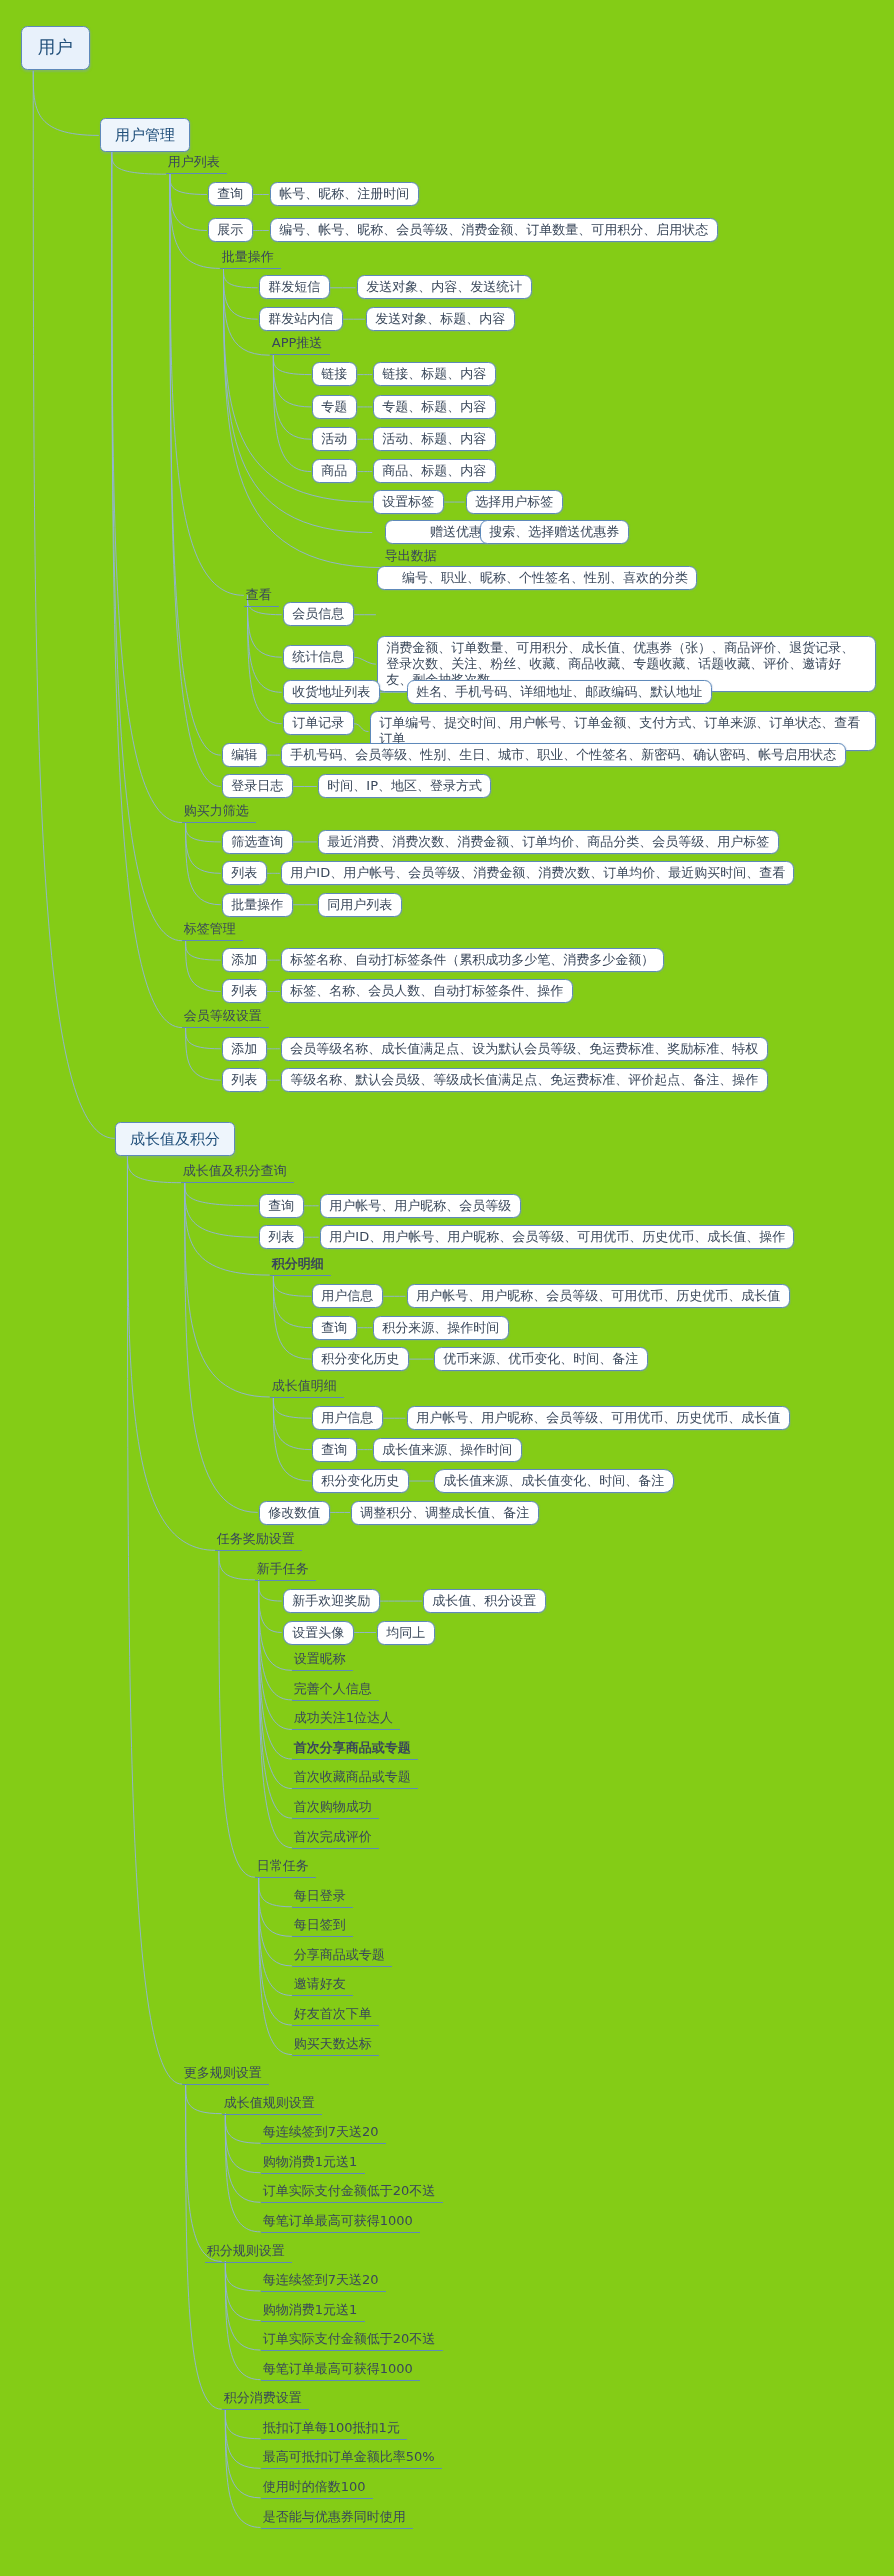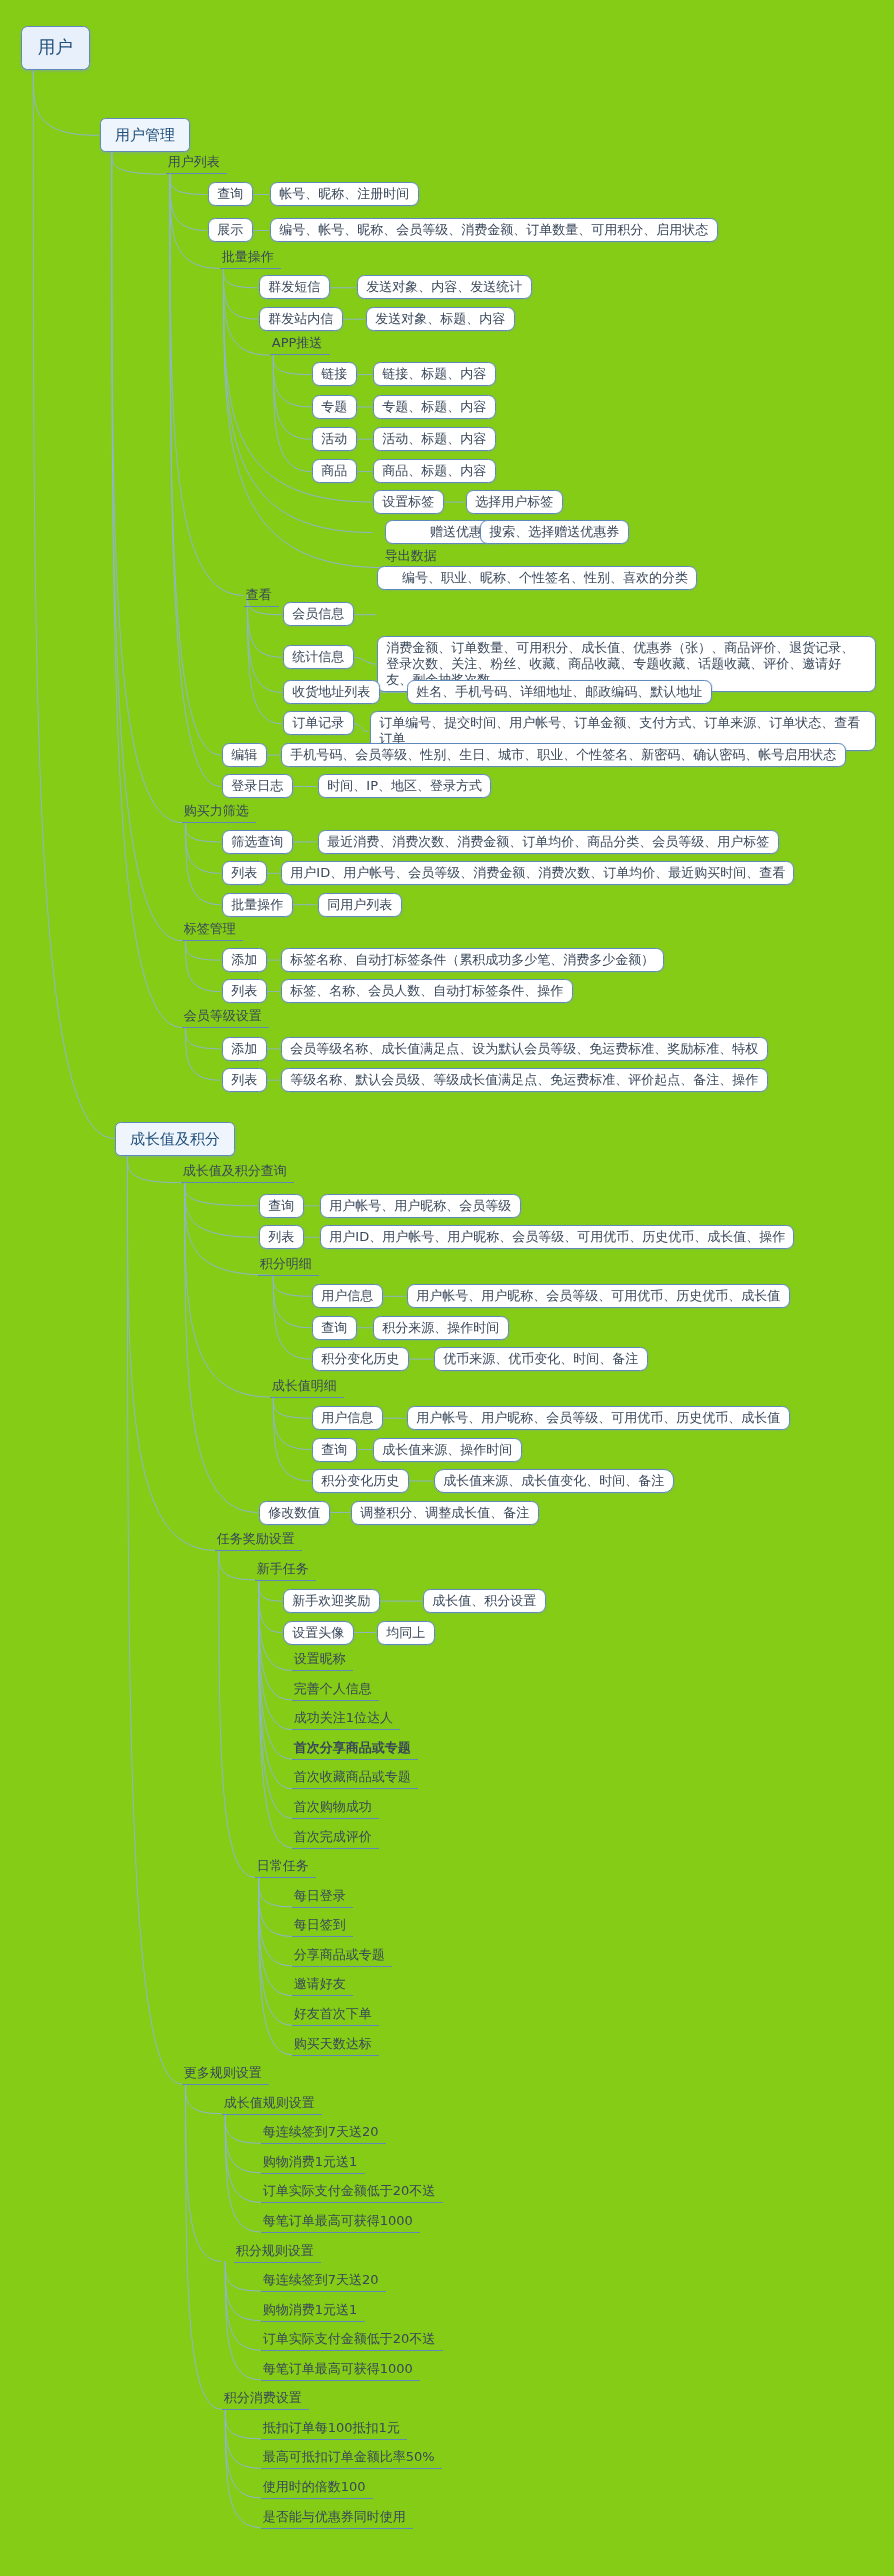--- a/index.html
+++ b/index.html
@@ -216,21 +216,21 @@
     <div class="node topic" style="left: 222px; top: 1037px;">添加</div>
     <div class="node leaf" style="left: 281px; top: 1037px;">会员等级名称、成长值满足点、设为默认会员等级、免运费标准、奖励标准、特权</div>
     <div class="node topic" style="left: 222px; top: 1068px;">列表</div>
     <div class="node leaf" style="left: 281px; top: 1068px;">等级名称、默认会员级、等级成长值满足点、免运费标准、评价起点、备注、操作</div>
     <div class="node l1" style="left: 115px; top: 1122px;">成长值及积分</div>
     <div class="node line" style="left: 181px; top: 1162px;">成长值及积分查询</div>
     <div class="node topic" style="left: 259px; top: 1194px;">查询</div>
     <div class="node leaf" style="left: 320px; top: 1194px;">用户帐号、用户昵称、会员等级</div>
     <div class="node topic" style="left: 259px; top: 1225px;">列表</div>
     <div class="node leaf" style="left: 320px; top: 1225px;">用户ID、用户帐号、用户昵称、会员等级、可用优币、历史优币、成长值、操作</div>
-    <div class="node line" style="left: 258px; top: 1255px;">积分明细</div>
+    <div class="node line" style="left: 270px; top: 1255px; font-weight: bold;">积分明细</div>
     <div class="node topic" style="left: 312px; top: 1284px;">用户信息</div>
     <div class="node leaf" style="left: 407px; top: 1284px;">用户帐号、用户昵称、会员等级、可用优币、历史优币、成长值</div>
     <div class="node topic" style="left: 312px; top: 1316px;">查询</div>
     <div class="node leaf" style="left: 373px; top: 1316px;">积分来源、操作时间</div>
     <div class="node topic" style="left: 312px; top: 1347px;">积分变化历史</div>
     <div class="node leaf" style="left: 434px; top: 1347px;">优币来源、优币变化、时间、备注</div>
     <div class="node line" style="left: 270px; top: 1377px;">成长值明细</div>
     <div class="node topic" style="left: 312px; top: 1406px;">用户信息</div>
     <div class="node leaf" style="left: 407px; top: 1406px;">用户帐号、用户昵称、会员等级、可用优币、历史优币、成长值</div>
     <div class="node topic" style="left: 312px; top: 1438px;">查询</div>
@@ -258,21 +258,21 @@
     <div class="node line" style="left: 292px; top: 1946px;">分享商品或专题</div>
     <div class="node line" style="left: 292px; top: 1975px;">邀请好友</div>
     <div class="node line" style="left: 292px; top: 2005px;">好友首次下单</div>
     <div class="node line" style="left: 292px; top: 2035px;">购买天数达标</div>
     <div class="node line" style="left: 182px; top: 2064px;">更多规则设置</div>
     <div class="node line" style="left: 222px; top: 2094px;">成长值规则设置</div>
     <div class="node line" style="left: 261px; top: 2123px;">每连续签到7天送20</div>
     <div class="node line" style="left: 261px; top: 2153px;">购物消费1元送1</div>
     <div class="node line" style="left: 261px; top: 2182px;">订单实际支付金额低于20不送</div>
     <div class="node line" style="left: 261px; top: 2212px;">每笔订单最高可获得1000</div>
-    <div class="node line" style="left: 234px; top: 2242px;">积分规则设置</div>
+    <div class="node line" style="left: 205px; top: 2242px;">积分规则设置</div>
     <div class="node line" style="left: 261px; top: 2271px;">每连续签到7天送20</div>
     <div class="node line" style="left: 261px; top: 2301px;">购物消费1元送1</div>
     <div class="node line" style="left: 261px; top: 2330px;">订单实际支付金额低于20不送</div>
     <div class="node line" style="left: 261px; top: 2360px;">每笔订单最高可获得1000</div>
     <div class="node line" style="left: 222px; top: 2389px;">积分消费设置</div>
     <div class="node line" style="left: 261px; top: 2419px;">抵扣订单每100抵扣1元</div>
     <div class="node line" style="left: 261px; top: 2448px;">最高可抵扣订单金额比率50%</div>
     <div class="node line" style="left: 261px; top: 2478px;">使用时的倍数100</div>
     <div class="node line" style="left: 261px; top: 2508px;">是否能与优惠券同时使用</div>
   </div>

